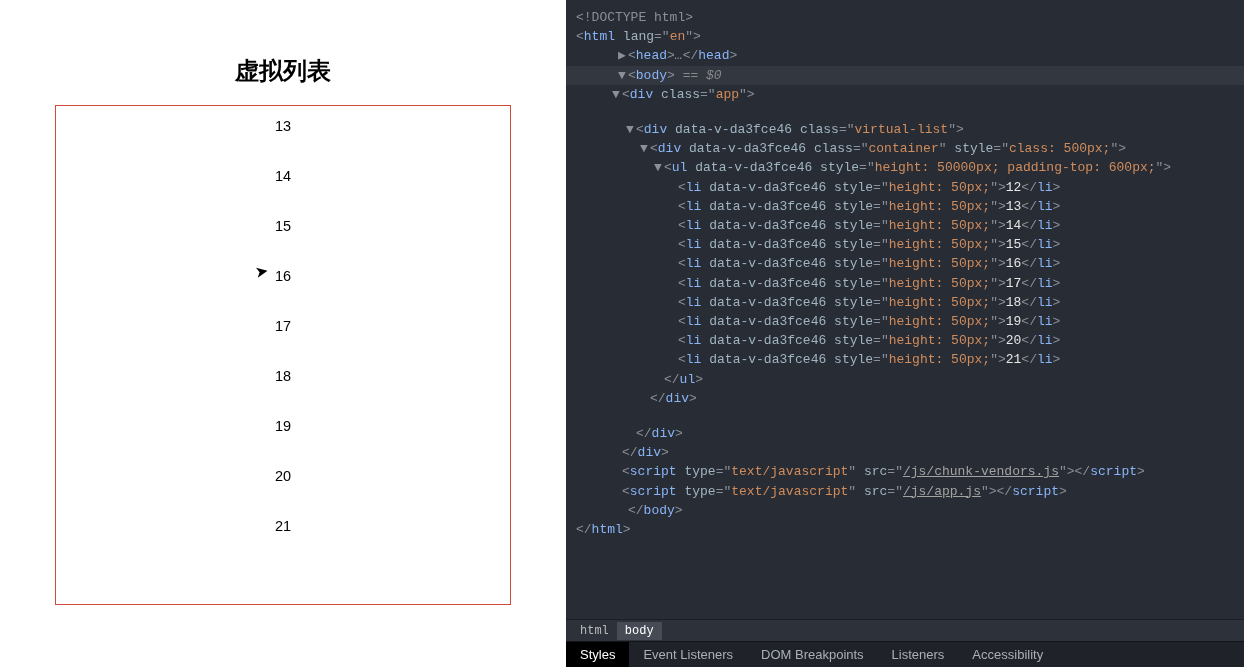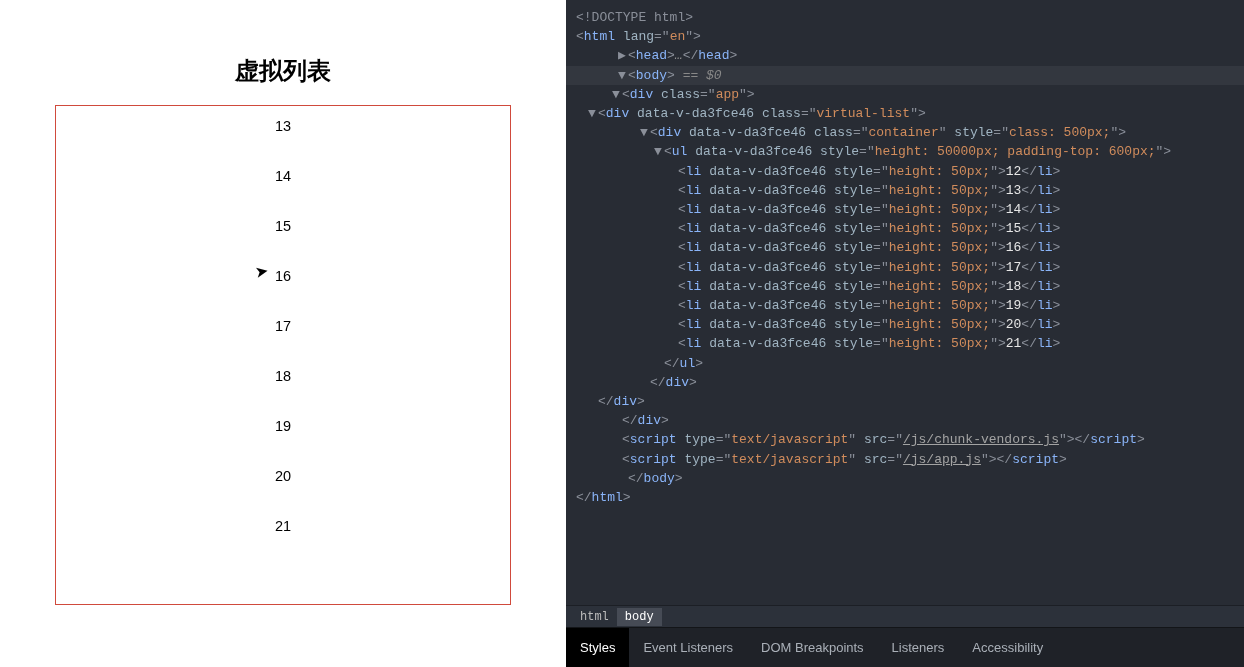--- a/index.html
+++ b/index.html
@@ -108,21 +108,21 @@
     cursor: pointer;
   }
   .crumb.sel {
     background: #464b55;
     color: #fff;
     border-radius: 0;
   }
 
   
   .tabs {
-    height: 40px;
+    height: 26px;
     background: #1f2228;
     border-top: 1px solid #131518;
     display: flex;
     align-items: stretch;
     font-size: 13px;
     font-family: -apple-system, BlinkMacSystemFont, "Segoe UI", Arial, sans-serif;
   }
   .tab {
     padding: 4px 14px;
     color: #aab0b8;
@@ -132,21 +132,21 @@
   }
   .tab.sel {
     background: #000;
     color: #fff;
   }
 
   
   .i1 { padding-left: 10px; }
   .i2 { padding-left: 62px; }
   .i3 { padding-left: 56px; }
-  .i4 { padding-left: 32px; }
+  .i4 { padding-left: 70px; margin-top: 16px; }
   .i5 { padding-left: 84px; }
   .i6 { padding-left: 98px; }
   .i7 { padding-left: 112px; }
 </style>
 </head>
 <body>
 
 <div class="page-panel">
   <div class="virtual-wrap">
     <h1>虚拟列表</h1>

